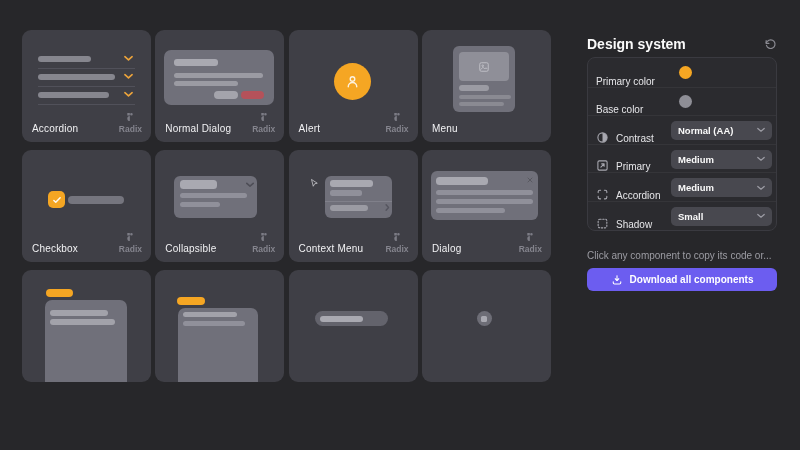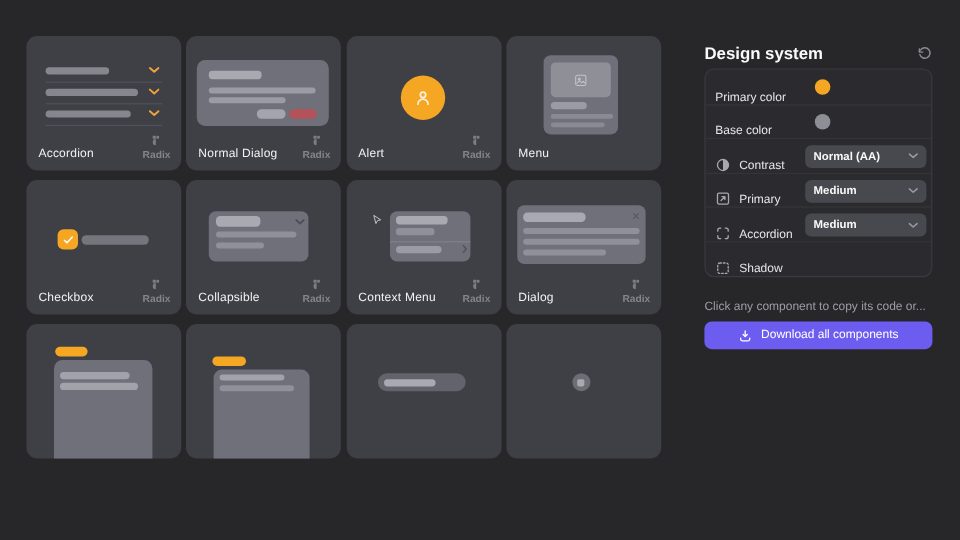--- a/index.html
+++ b/index.html
@@ -31,21 +31,21 @@
   .swatch{position:absolute;left:91px;top:7.8px;width:13px;height:13px;border-radius:50%;cursor:pointer;}
   .swatch.primary{background:#f5a623;}
   .swatch.base{background:#8e8e96;}
   .sel{position:absolute;left:83px;right:4px;top:4.8px;height:19px;background:#48484f;border-radius:5px;
        display:flex;align-items:center;padding:0 7px;cursor:pointer;}
   .sel-text{font-size:9.5px;font-weight:700;color:#fafafa;}
   .sel-chev{margin-left:auto;color:#9a9aa2;display:flex;}
   .sb-hint{position:absolute;top:214px;left:0;font-size:10px;color:#9c9ca3;}
   .dl-btn{position:absolute;top:232px;left:0;width:190px;height:23px;background:#6c5df0;border-radius:6px;
           display:flex;align-items:center;justify-content:center;gap:7px;cursor:pointer;}
-  .dl-btn span{font-size:10px;font-weight:400;color:#ffffff;}
+  .dl-btn span{font-size:10px;font-weight:700;color:#ffffff;}
   .dl-btn svg{color:#ffffff;}
 </style>
 </head>
 <body>
 
 <div class="app">
 
   <div class="grid">
 
     <div class="card">
@@ -335,20 +335,28 @@
             </span>
         </span>
       </div>
       <div class="srow">
         <span class="srow-icon">
             <svg width="13" height="13" viewBox="0 0 24 24" fill="none" stroke="currentColor" stroke-width="2" stroke-dasharray="2.5 3" stroke-linecap="round">
               <rect x="4" y="4" width="16" height="16" rx="3"></rect>
             </svg>
           </span>
         <span class="srow-label">Shadow</span>
+        <span class="sel">
+          <span class="sel-text">Small</span>
+          <span class="sel-chev">
+              <svg width="8" height="6" viewBox="0 0 10 6" fill="none" stroke="currentColor" stroke-width="1.6" stroke-linecap="round" stroke-linejoin="round">
+                <path d="M1 1l4 3.5L9 1"></path>
+              </svg>
+            </span>
+        </span>
       </div>
     </div>
 
     <div class="sb-hint">Click any component to copy its code or...</div>
 
     <div class="dl-btn">
       <svg width="12" height="12" viewBox="0 0 24 24" fill="none" stroke="currentColor" stroke-width="2.2" stroke-linecap="round" stroke-linejoin="round">
           <path d="M12 3.5v9"></path>
           <path d="m8.5 9.5 3.5 3.5L15.5 9.5"></path>
           <path d="M4.5 15.5v2a2.5 2.5 0 0 0 2.5 2.5h10a2.5 2.5 0 0 0 2.5-2.5v-2"></path>

